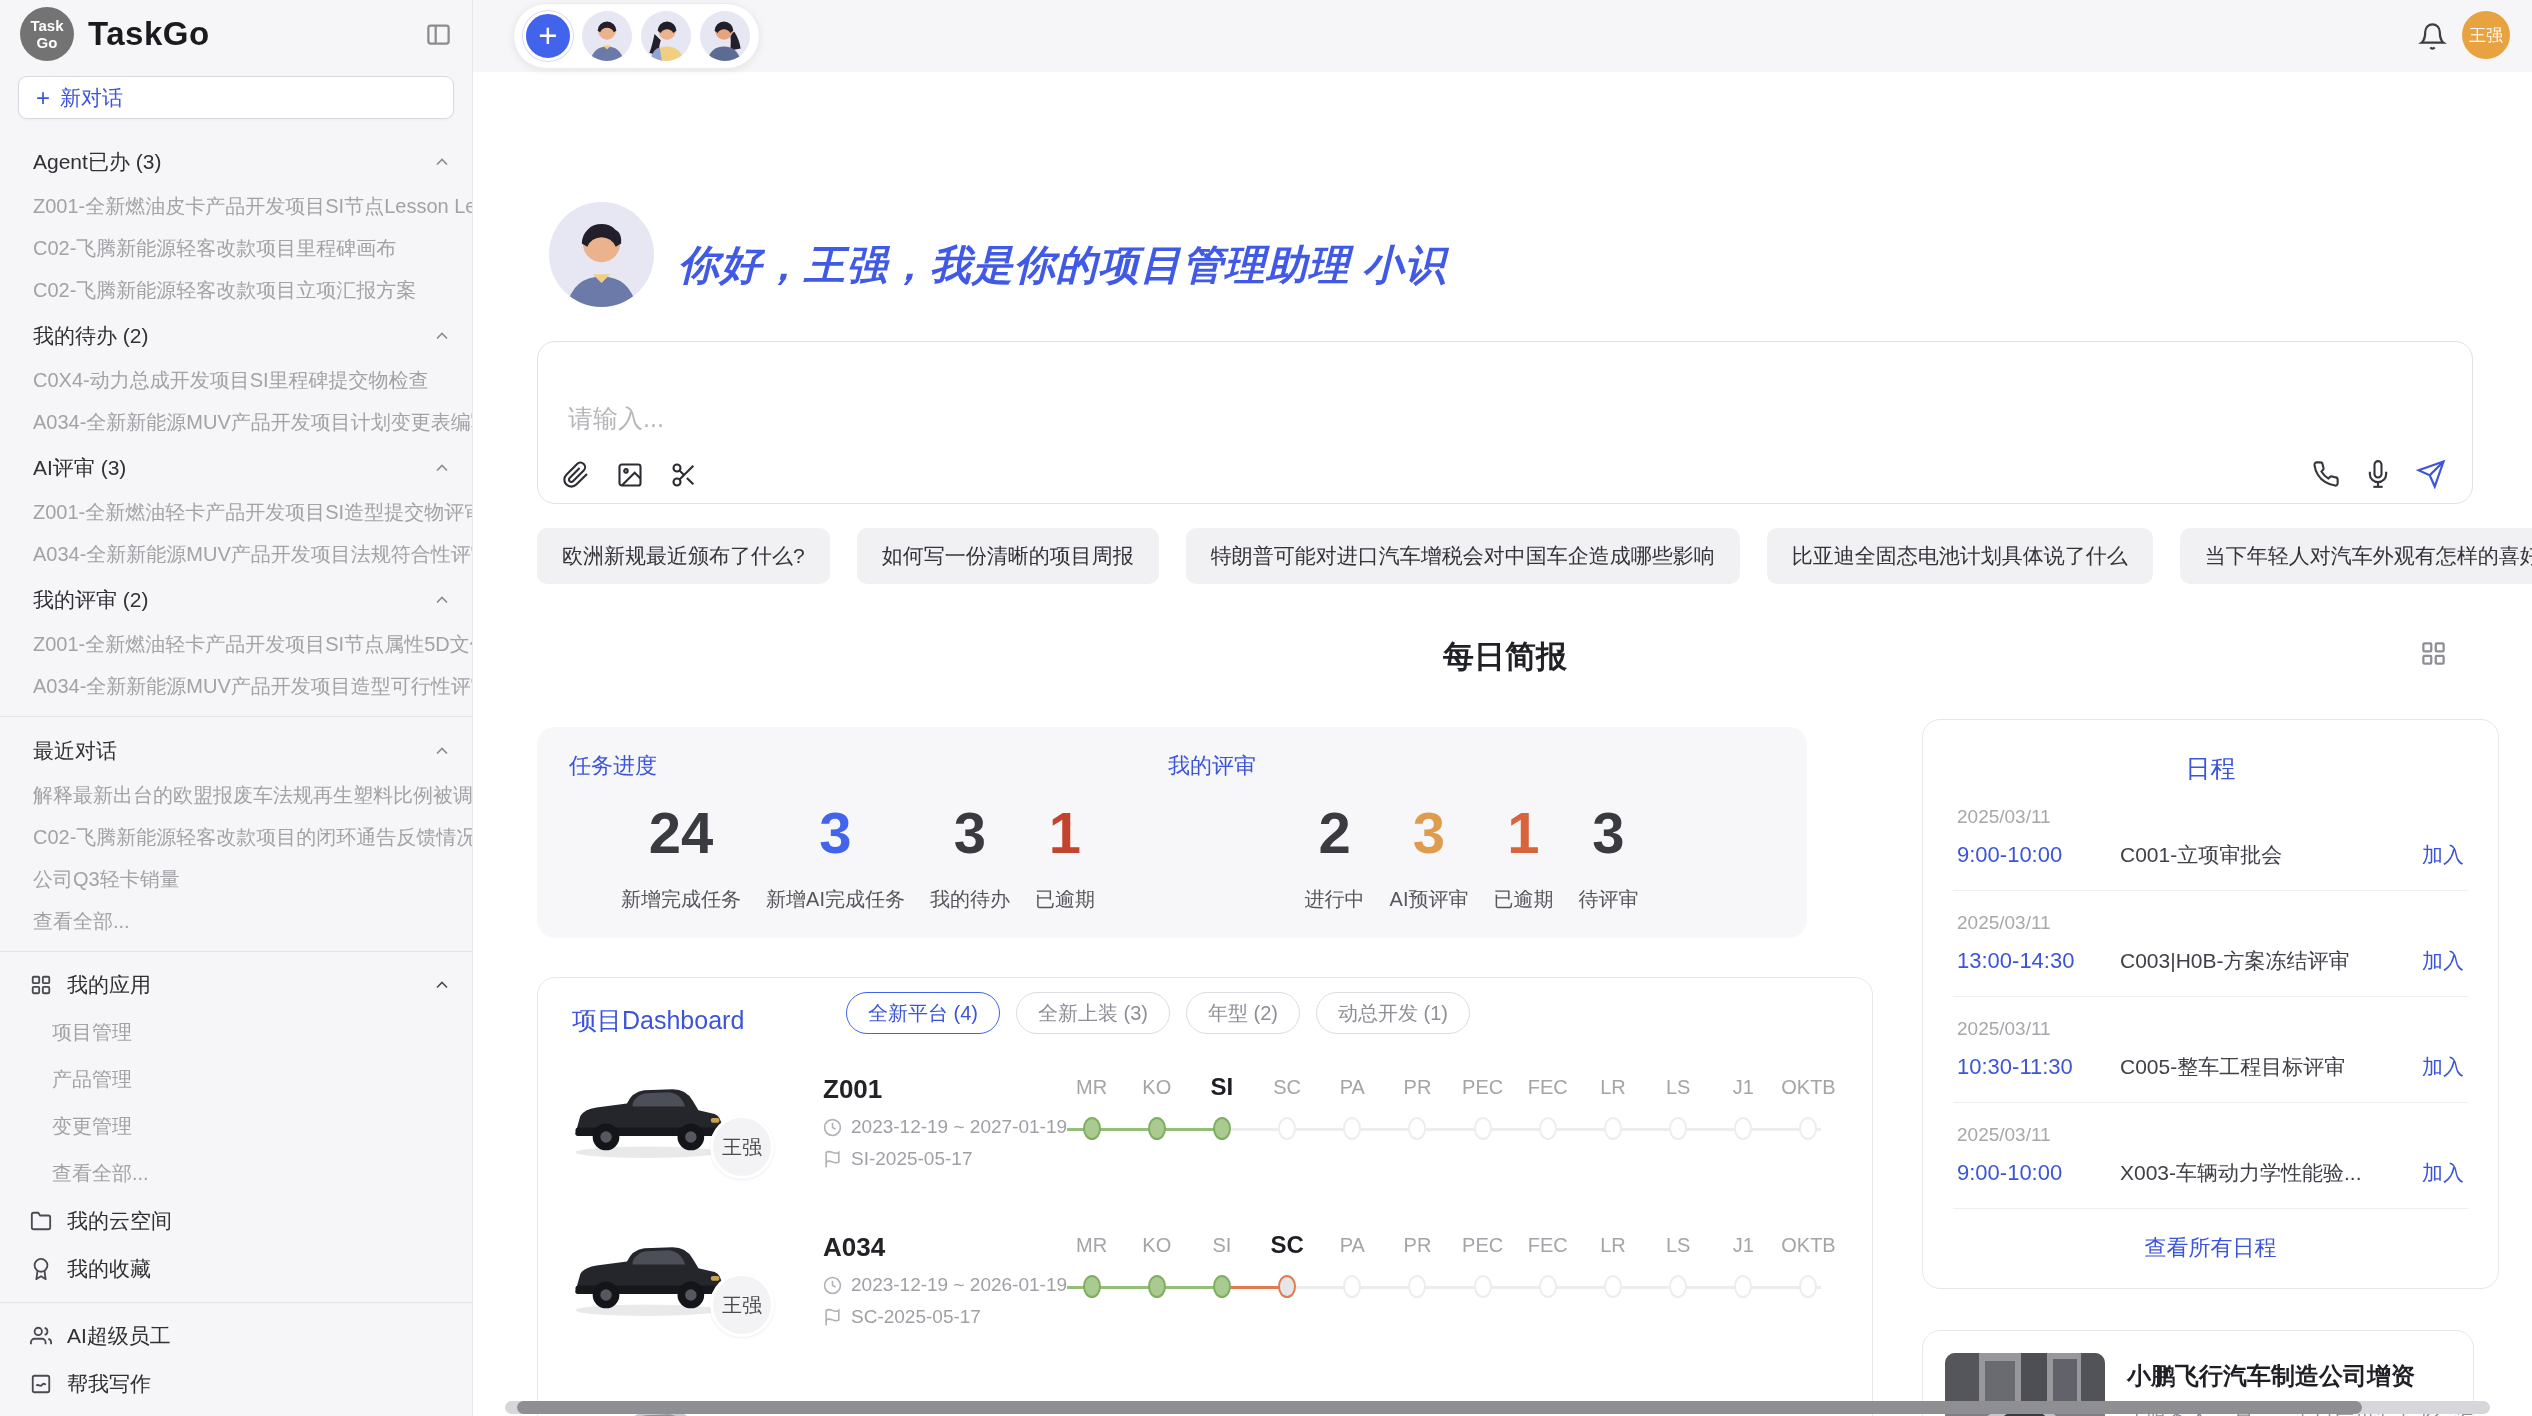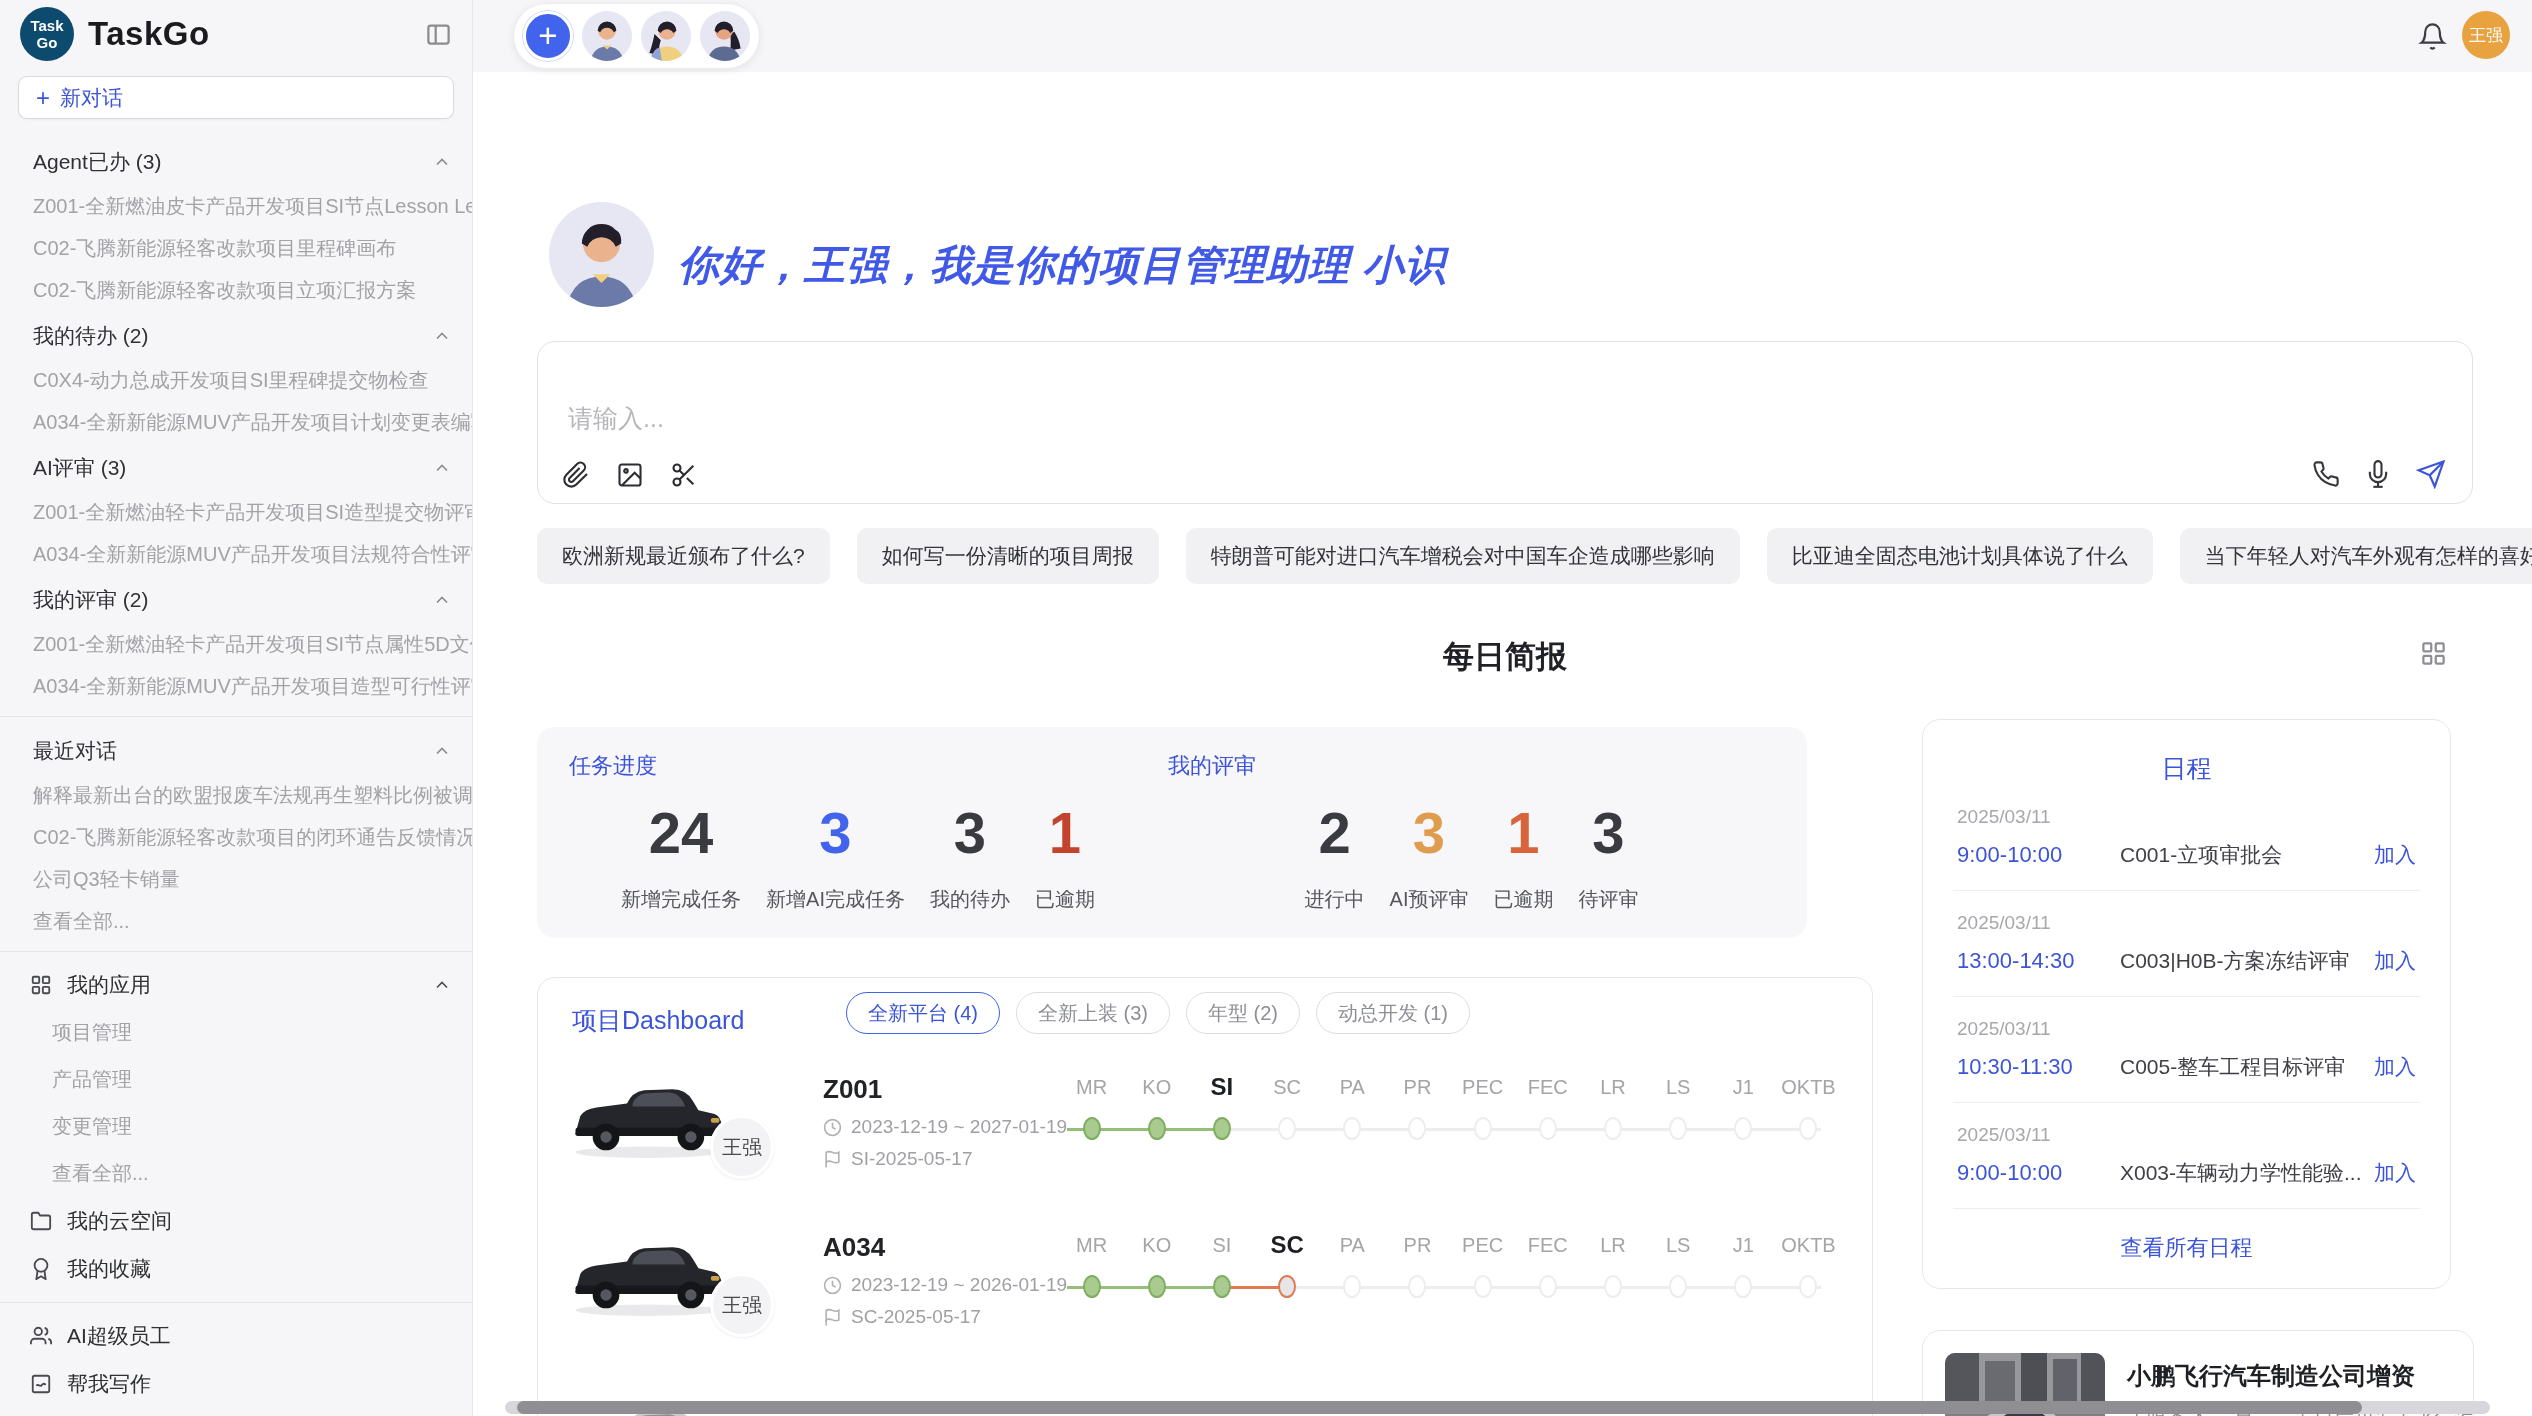--- a/index.html
+++ b/index.html
@@ -6,21 +6,21 @@
   html,body { width: 2532px; height: 1416px; }
   body {
     position: relative; overflow: hidden; background: #ffffff;
     font-family: "Liberation Sans", "DejaVu Sans", sans-serif; color: #2b2c31;
   }
   svg { display:block; }
 
   
   .sidebar { position:absolute; left:0; top:0; bottom:0; width:473px; background:#f6f6f8; border-right:1px solid #e7e7ea; overflow:hidden; z-index:4; }
   .brand-row { height:68px; display:flex; align-items:center; padding:0 20px; }
-  .logo { width:54px; height:54px; border-radius:50%; background:#0c4a6e; color:#fff; font-size:15px; font-weight:700; line-height:17px; display:flex; align-items:center; justify-content:center; text-align:center; flex-shrink:0; }
+  .logo { width:54px; height:54px; border-radius:50%; background:#737373; color:#fff; font-size:15px; font-weight:700; line-height:17px; display:flex; align-items:center; justify-content:center; text-align:center; flex-shrink:0; }
   .app-title { font-size:33px; font-weight:700; color:#1b1b1f; margin-left:14px; letter-spacing:.5px; }
   .panel-toggle { margin-left:auto; color:#8b8b90; cursor:pointer; }
   .new-chat { margin:8px 18px 18px 18px; height:43px; background:#fff; border:1px solid #d9d9e0; border-radius:9px; display:flex; align-items:center; gap:10px; padding:0 17px; color:#3c55d8; font-size:21px; box-shadow:0 1px 2px rgba(40,60,160,.05); cursor:pointer; }
   .new-chat .plus { font-size:24px; line-height:1; }
   .sec-header { display:flex; align-items:center; padding:11px 20px 9px 33px; font-size:21px; color:#303136; }
   .sec-header .chev { margin-left:auto; color:#8b8b90; }
   .sec-item { padding:10px 14px 10px 33px; font-size:20px; line-height:22px; color:#a2a2a7; white-space:nowrap; overflow:hidden; cursor:pointer; }
   .side-divider { height:1px; background:#e4e4e8; margin:9px 0; }
   .app-row { display:flex; align-items:center; gap:15px; padding:10px 20px 10px 30px; font-size:21px; color:#2f3034; cursor:pointer; }
   .app-row .chev { margin-left:auto; color:#8b8b90; }
@@ -87,21 +87,21 @@
   .mcols { position:absolute; inset:0; display:flex; }
   .mcol { flex:1; text-align:center; }
   .mlabel { font-size:20px; color:#a4a4a9; height:38px; line-height:38px; }
   .mlabel.cur { font-size:24px; color:#1e1f24; font-weight:600; }
   .mnode { display:block; margin:11px auto 0; width:18px; height:23px; border-radius:50%; background:#fff; border:2.5px solid #ededf0; }
   .mnode.done { background:#a9cb8f; border-color:#7fae63; }
   .mnode.overdue { background:#e6e6e9; border-color:#e07a50; }
   .car3 { position:absolute; left:28px; top:413px; width:162px; height:94px; }
 
   
-  .sched-card { position:absolute; left:1922px; top:719px; width:529px; height:570px; background:#fff; border:1.5px solid #e7e7ea; border-radius:18px; padding:0 30px; z-index:2; }
+  .sched-card { position:absolute; left:1922px; top:719px; width:577px; height:570px; background:#fff; border:1.5px solid #e7e7ea; border-radius:18px; padding:0 30px; z-index:2; }
   .sched-title { text-align:center; margin-top:32px; font-size:25px; color:#3c55d8; }
   .sched-entry { padding:21px 4px 21px 4px; border-bottom:1px solid #efeff2; }
   .s-date { font-size:19px; color:#a7a7ac; margin-bottom:13px; }
   .s-row { display:flex; align-items:center; }
   .s-time { font-size:22px; color:#3c55d8; width:163px; flex-shrink:0; }
   .s-title { font-size:21px; color:#404148; flex:1; white-space:nowrap; overflow:hidden; }
   .s-join { font-size:21px; color:#3c55d8; cursor:pointer; }
   .sched-footer { text-align:center; padding:24px 0; font-size:22px; color:#3c55d8; cursor:pointer; }
 
   

